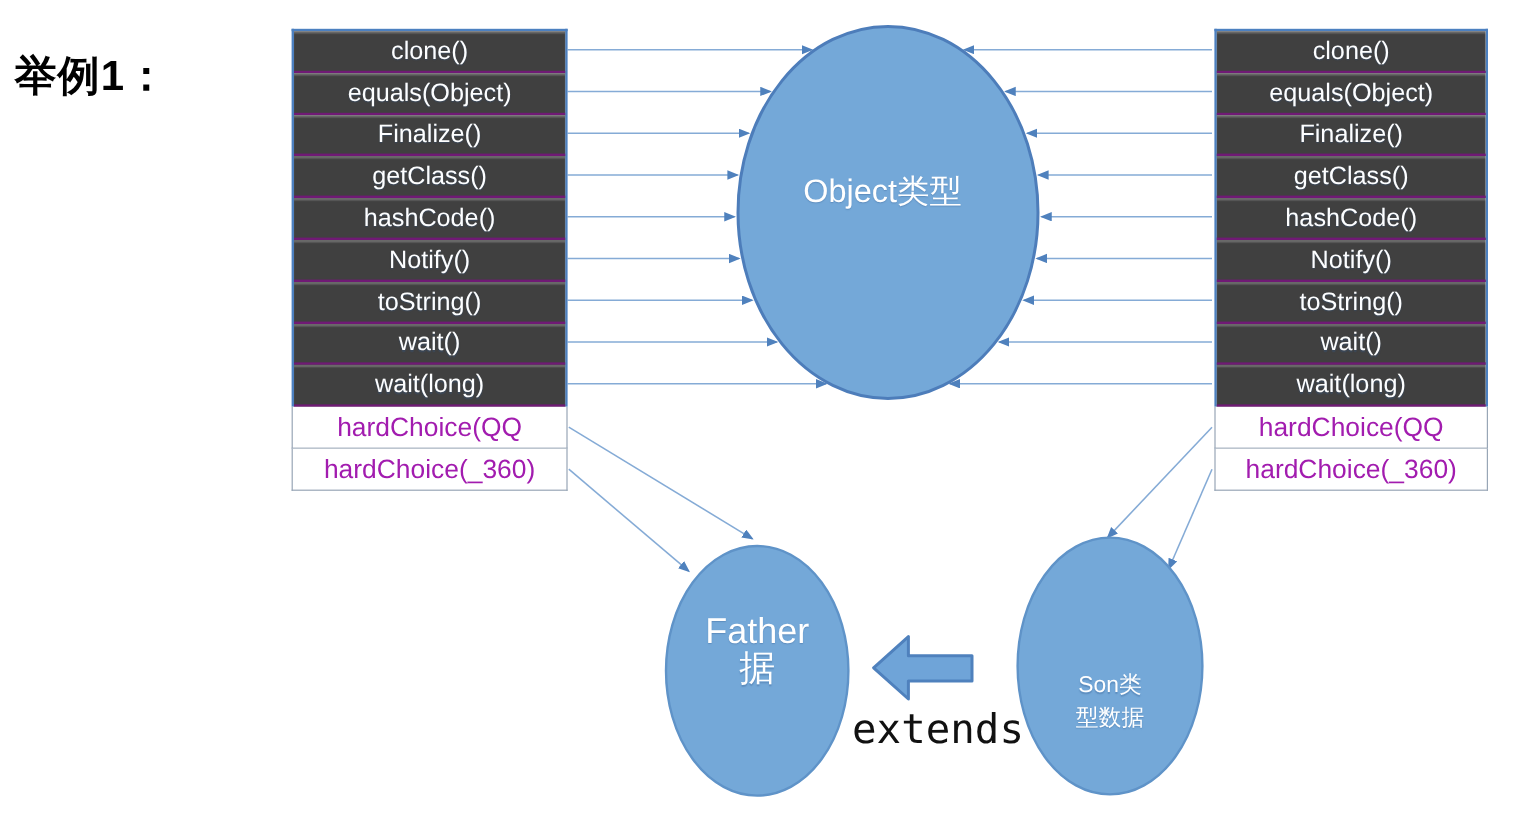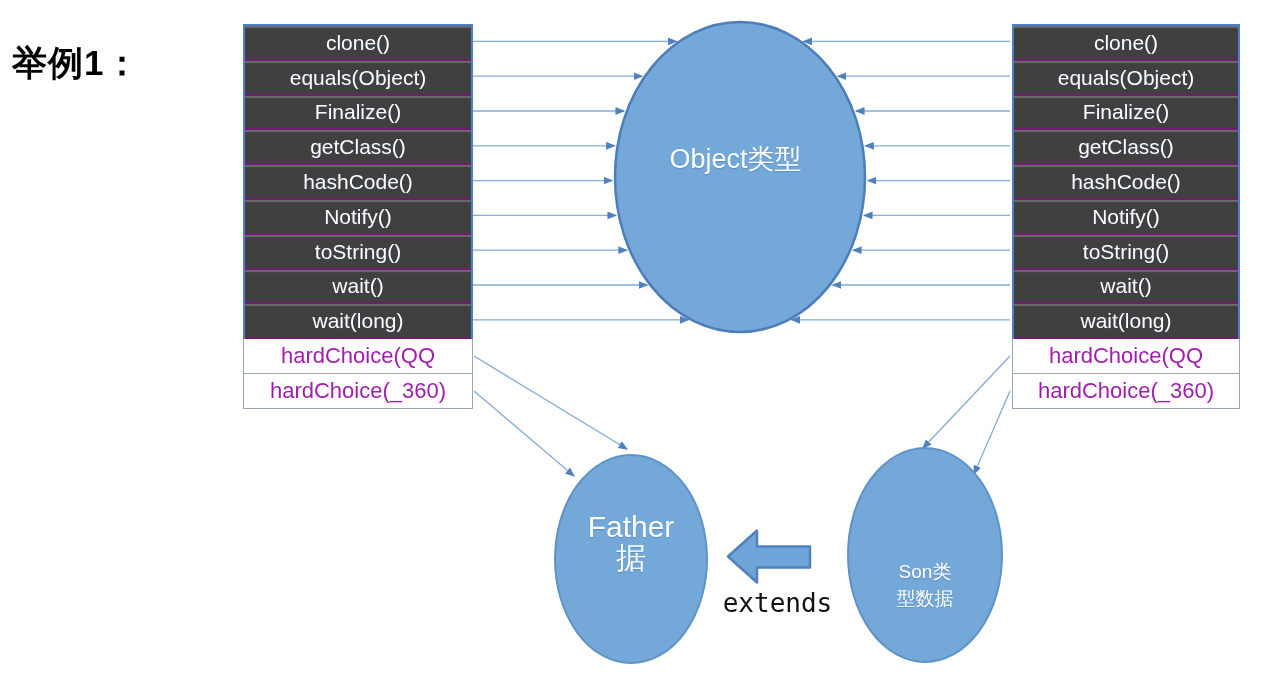--- a/index.html
+++ b/index.html
@@ -32,21 +32,21 @@
   .ellipse-label{
     position:absolute;text-align:center;color:#ffffff;
     text-shadow:0 1px 1px rgba(50,90,140,0.35);
   }
   .ellipse-label span{display:block;}
   #object-label{left:605px;top:143px;width:261px;font-size:27px;line-height:33px;}
   #father-label{left:555px;top:511px;width:152px;font-size:30px;line-height:31px;}
   #son-label{left:848px;top:530px;width:154px;font-size:19px;line-height:27px;margin-top:28px;}
   #extends-label{
     position:absolute;left:710px;top:588px;width:135px;text-align:center;
-    font-family:"DejaVu Sans Mono","Liberation Mono",monospace;font-size:26px;color:#111;
+    font-family:"DejaVu Sans Mono","Liberation Mono",monospace;font-size:34px;color:#111;
   }
 </style>
 </head>
 <body>
 
 <div id="stage">
 
   <div id="title">举例1：</div>
 
   <svg width="1280" height="681">

